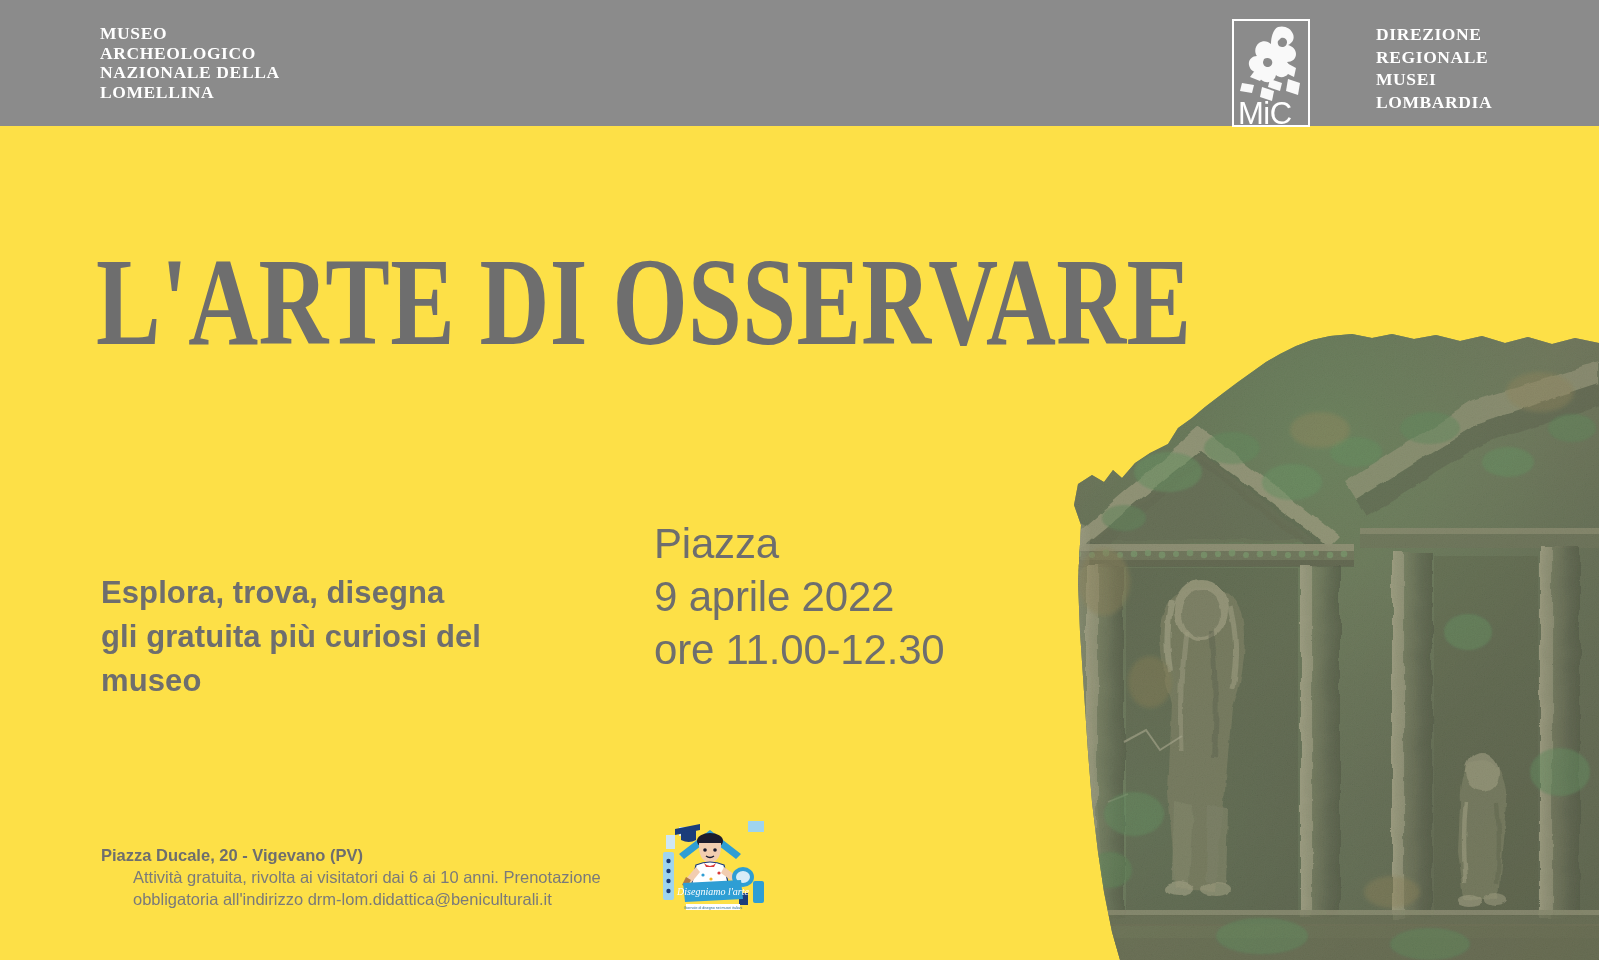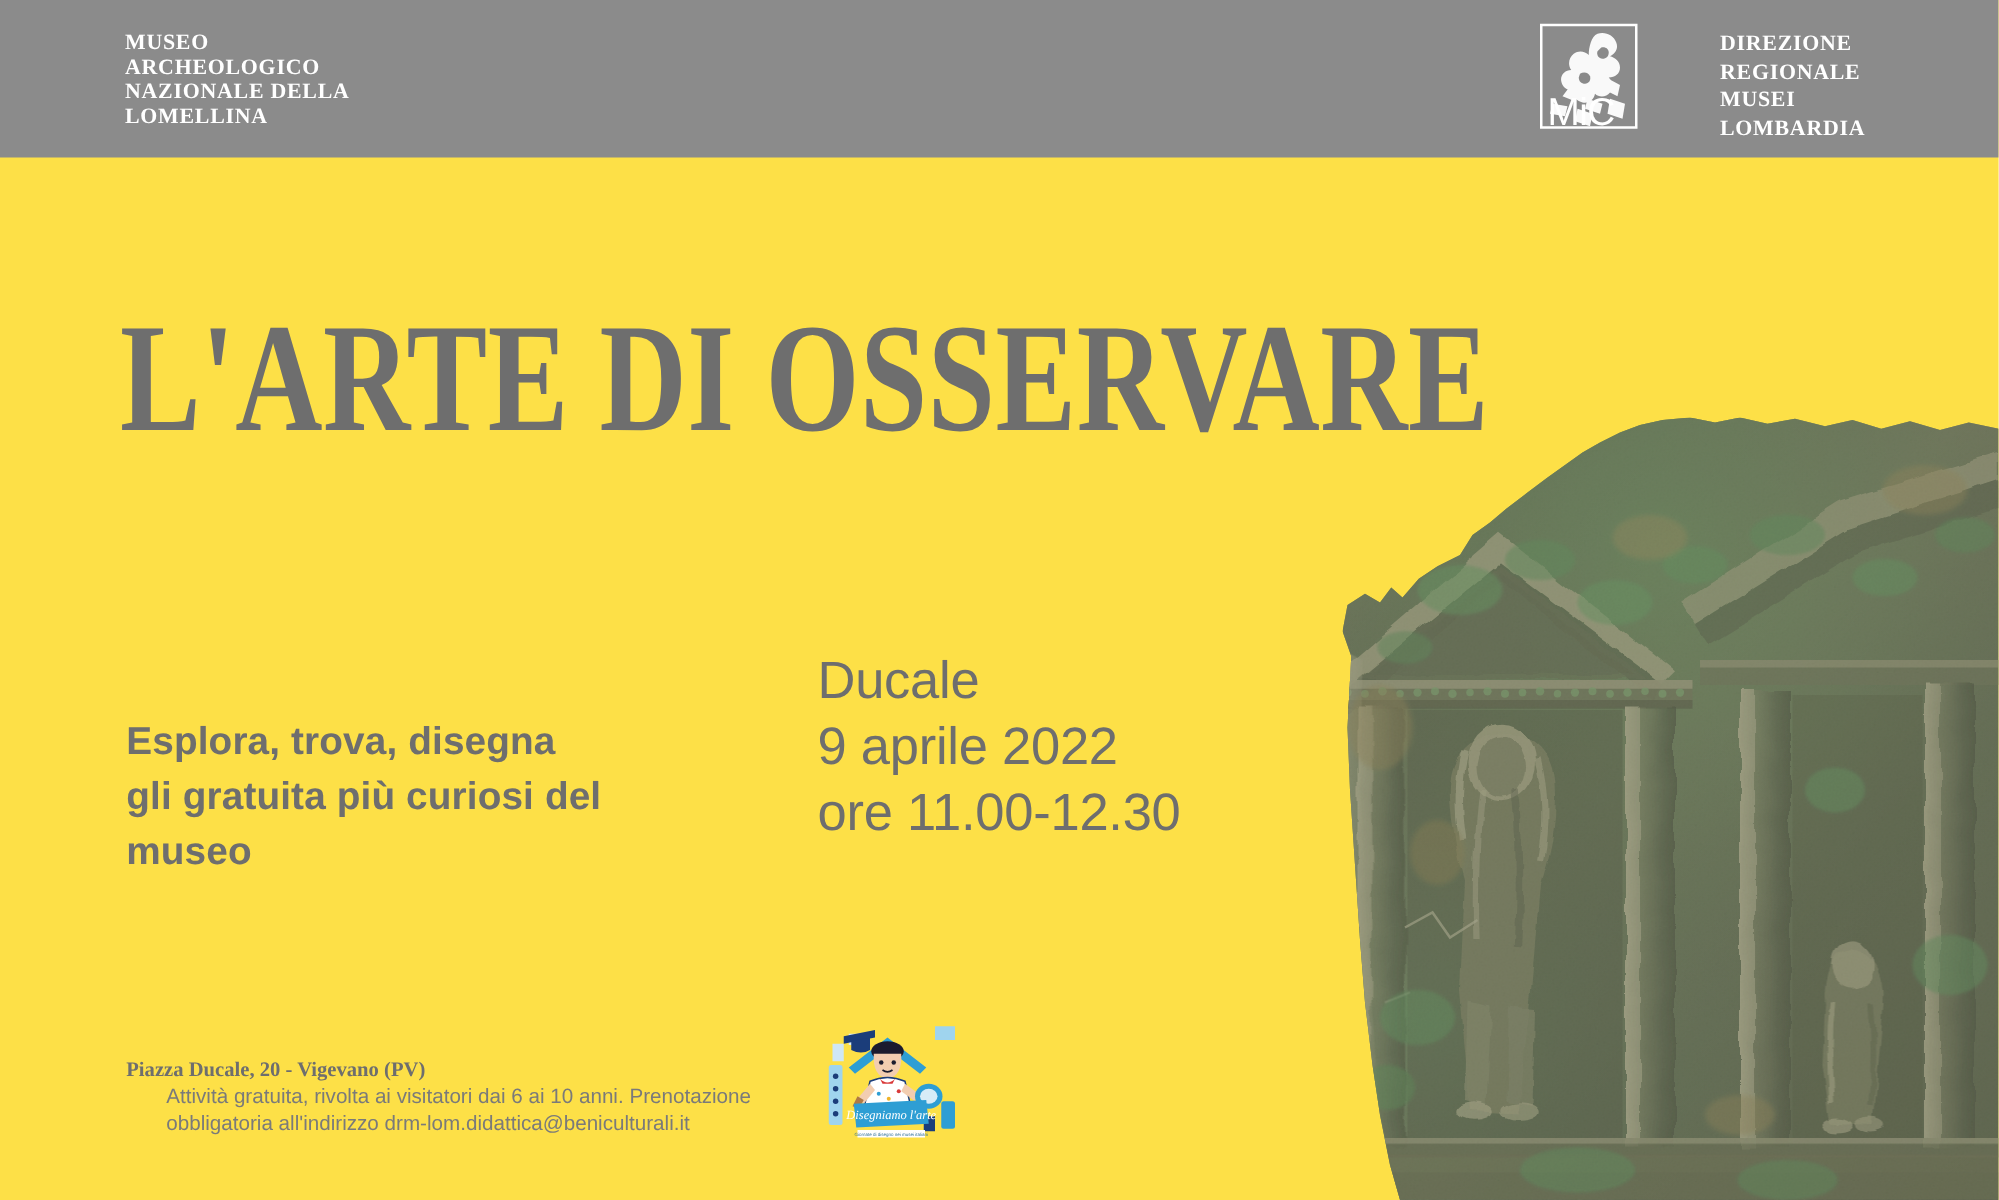--- a/index.html
+++ b/index.html
@@ -44,21 +44,21 @@
     position: absolute;
     left: 1232px;
     top: 19px;
     display: flex;
     align-items: flex-start;
     gap: 22px;
   }
   .mic-mark {
     position: relative;
     width: 78px;
-    height: 84px;
+    height: 108px;
     border: 2px solid #ffffff;
     box-sizing: border-box;
     overflow: hidden;
   }
   .mic-mark svg { position: absolute; left: 0; top: 0; }
   .mic-wordmark {
     position: absolute;
     left: 4px;
     bottom: -4px;
     color: #ffffff;
@@ -124,21 +124,21 @@
     letter-spacing: -0.2px;
     white-space: nowrap;
   }
 
   
   .footer-addr {
     position: absolute;
     left: 101px;
     top: 845px;
     color: #6e6e6e;
-    font-family: Liberation Serif, serif;
+    font-family: Liberation Sans, sans-serif;
     font-weight: bold;
     font-size: 16.5px;
     line-height: 21px;
     white-space: nowrap;
   }
   .footer-note {
     position: absolute;
     left: 101px;
     top: 866px;
     color: #7a7a7a;
@@ -215,21 +215,21 @@
 
   <div class="main-title">L'ARTE DI OSSERVARE</div>
 
   <div class="subtitle">
     <div>Esplora, trova, disegna</div>
     <div>gli gratuita più curiosi del</div>
     <div>museo</div>
   </div>
 
   <div class="date-block">
-    <div>Ducale</div>
+    <div>Piazza</div>
     <div>9 aprile 2022</div>
     <div>ore 11.00-12.30</div>
   </div>
 
   <div class="footer-addr">Piazza Ducale, 20 - Vigevano (PV)</div>
   <div class="footer-note">
     <div>Attività gratuita, rivolta ai visitatori dai 6 ai 10 anni. Prenotazione</div>
     <div>obbligatoria all'indirizzo drm-lom.didattica@beniculturali.it</div>
   </div>
 

